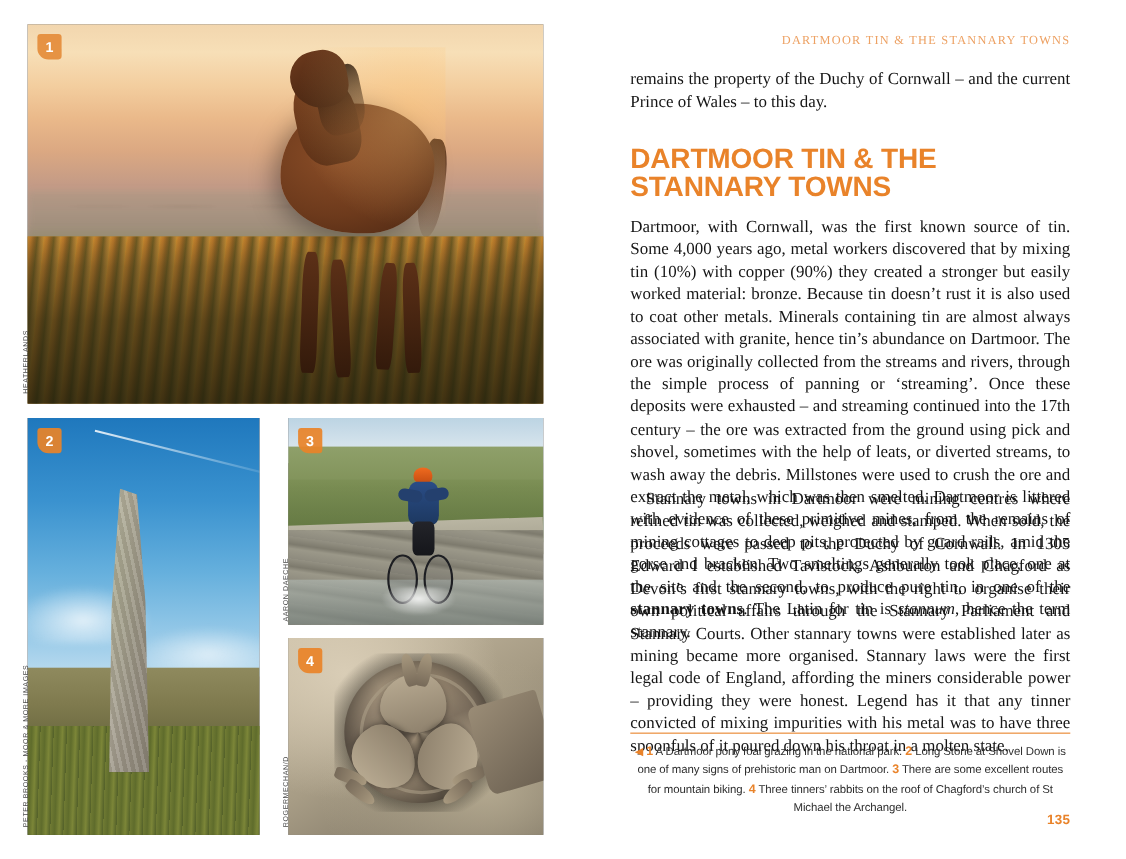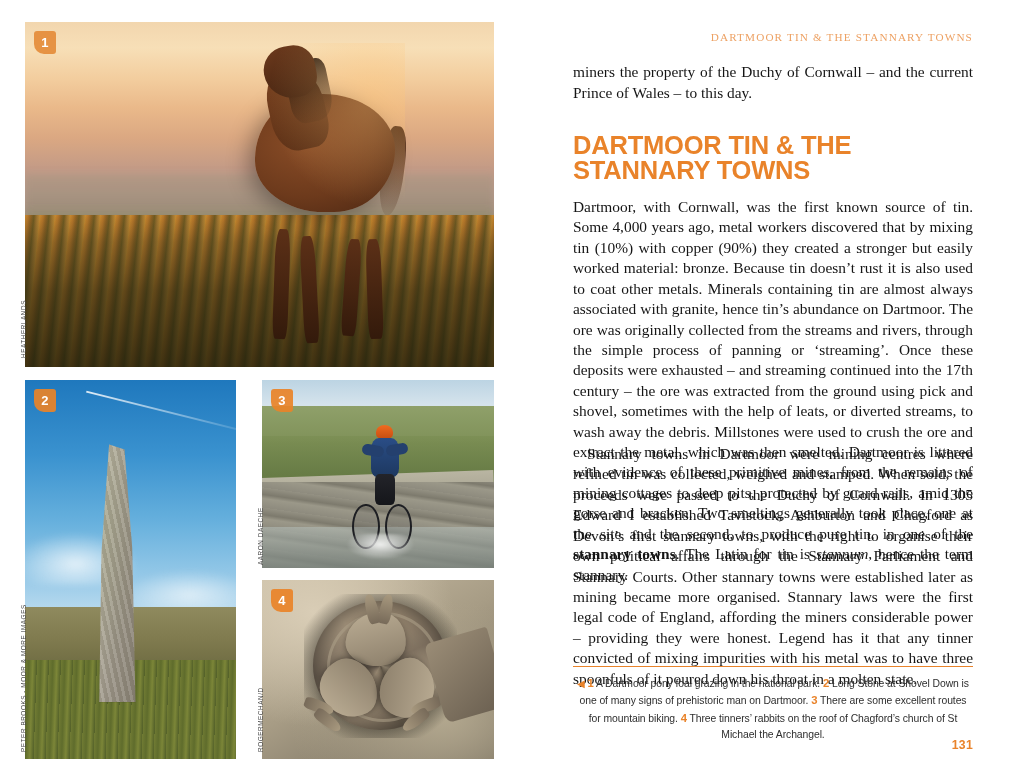--- a/index.html
+++ b/index.html
@@ -483,29 +483,29 @@
       <div class="beam4"></div>
     </div>
     <div class="badge">4</div>
   </div>
   <div class="credit" style="left: 257px; top: 752px; transform: rotate(-90deg);">ROGERMECHAN/D</div>
 
   <div class="textcol">
 
     <div class="running-header">DARTMOOR TIN &amp; THE STANNARY TOWNS</div>
 
-    <div class="intro-para">miners the property of the Duchy of Cornwall – and the current Prince of Wales – to this day.</div>
+    <div class="intro-para">remains the property of the Duchy of Cornwall – and the current Prince of Wales – to this day.</div>
 
     <h1 class="section-title">DARTMOOR TIN &amp; THE STANNARY TOWNS</h1>
 
     <div class="body-para" id="para-1"><span>Dartmoor, with Cornwall, was the first known source of tin. Some 4,000 years ago, metal workers discovered that by mixing tin (10%) with copper (90%) they created a stronger but easily worked material: bronze. Because tin doesn’t rust it is also used to coat other metals. Minerals containing tin are almost always associated with granite, hence tin’s abundance on Dartmoor. The ore was originally collected from the streams and rivers, through the simple process of panning or ‘streaming’. Once these deposits were exhausted – and streaming continued into the 17th century – the ore was extracted from the ground using pick and shovel, sometimes with the help of leats, or diverted streams, to wash away the debris. Millstones were used to crush the ore and extract the metal, which was then smelted. Dartmoor is littered with evidence of these primitive mines, from the remains of mining cottages to deep pits, protected by guard rails, amid the gorse and bracken. Two smeltings generally took place, one at the site and the second, to produce pure tin, in one of the </span><b>stannary towns</b><span>. The Latin for tin is </span><i>stannum</i><span>, hence the term stannary.</span></div>
 
     <div class="body-para" id="para-2">Stannary towns in Dartmoor were mining centres where refined tin was collected, weighed and stamped. When sold, the proceeds were passed to the Duchy of Cornwall. In 1305 Edward I established Tavistock, Ashburton and Chagford as Devon’s first stannary towns, with the right to organise their own political affairs through the Stannary Parliament and Stannary Courts. Other stannary towns were established later as mining became more organised. Stannary laws were the first legal code of England, affording the miners considerable power – providing they were honest. Legend has it that any tinner convicted of mixing impurities with his metal was to have three spoonfuls of it poured down his throat in a molten state.</div>
 
     <div class="caption-block">
       <div class="caption-rule"></div>
       <div class="caption-text" id="caption-text"><span class="cap-tri">◀ </span><span class="cap-num">1</span><span> A Dartmoor pony foal grazing in the national park. </span><span class="cap-num">2</span><span> Long Stone at Shovel Down is one of many signs of prehistoric man on Dartmoor. </span><span class="cap-num">3</span><span> There are some excellent routes for mountain biking. </span><span class="cap-num">4</span><span> Three tinners’ rabbits on the roof of Chagford’s church of St Michael the Archangel.</span></div>
     </div>
 
-    <div class="folio">131</div>
+    <div class="folio">135</div>
   </div>
 
 </div>
 
 </body></html>

